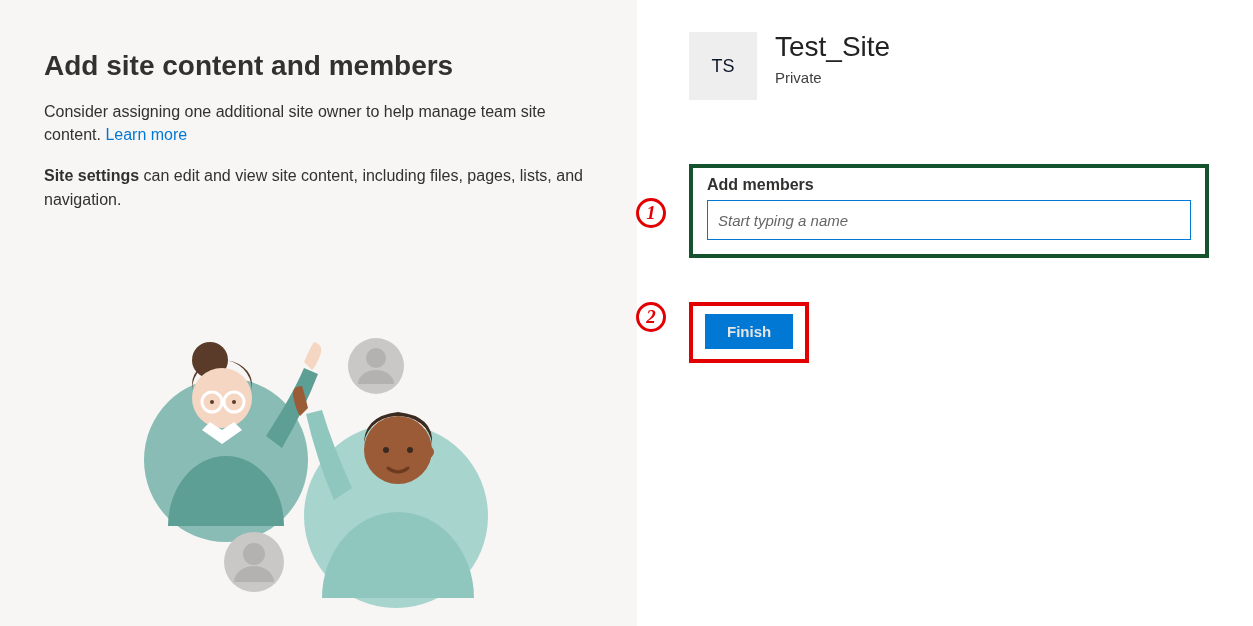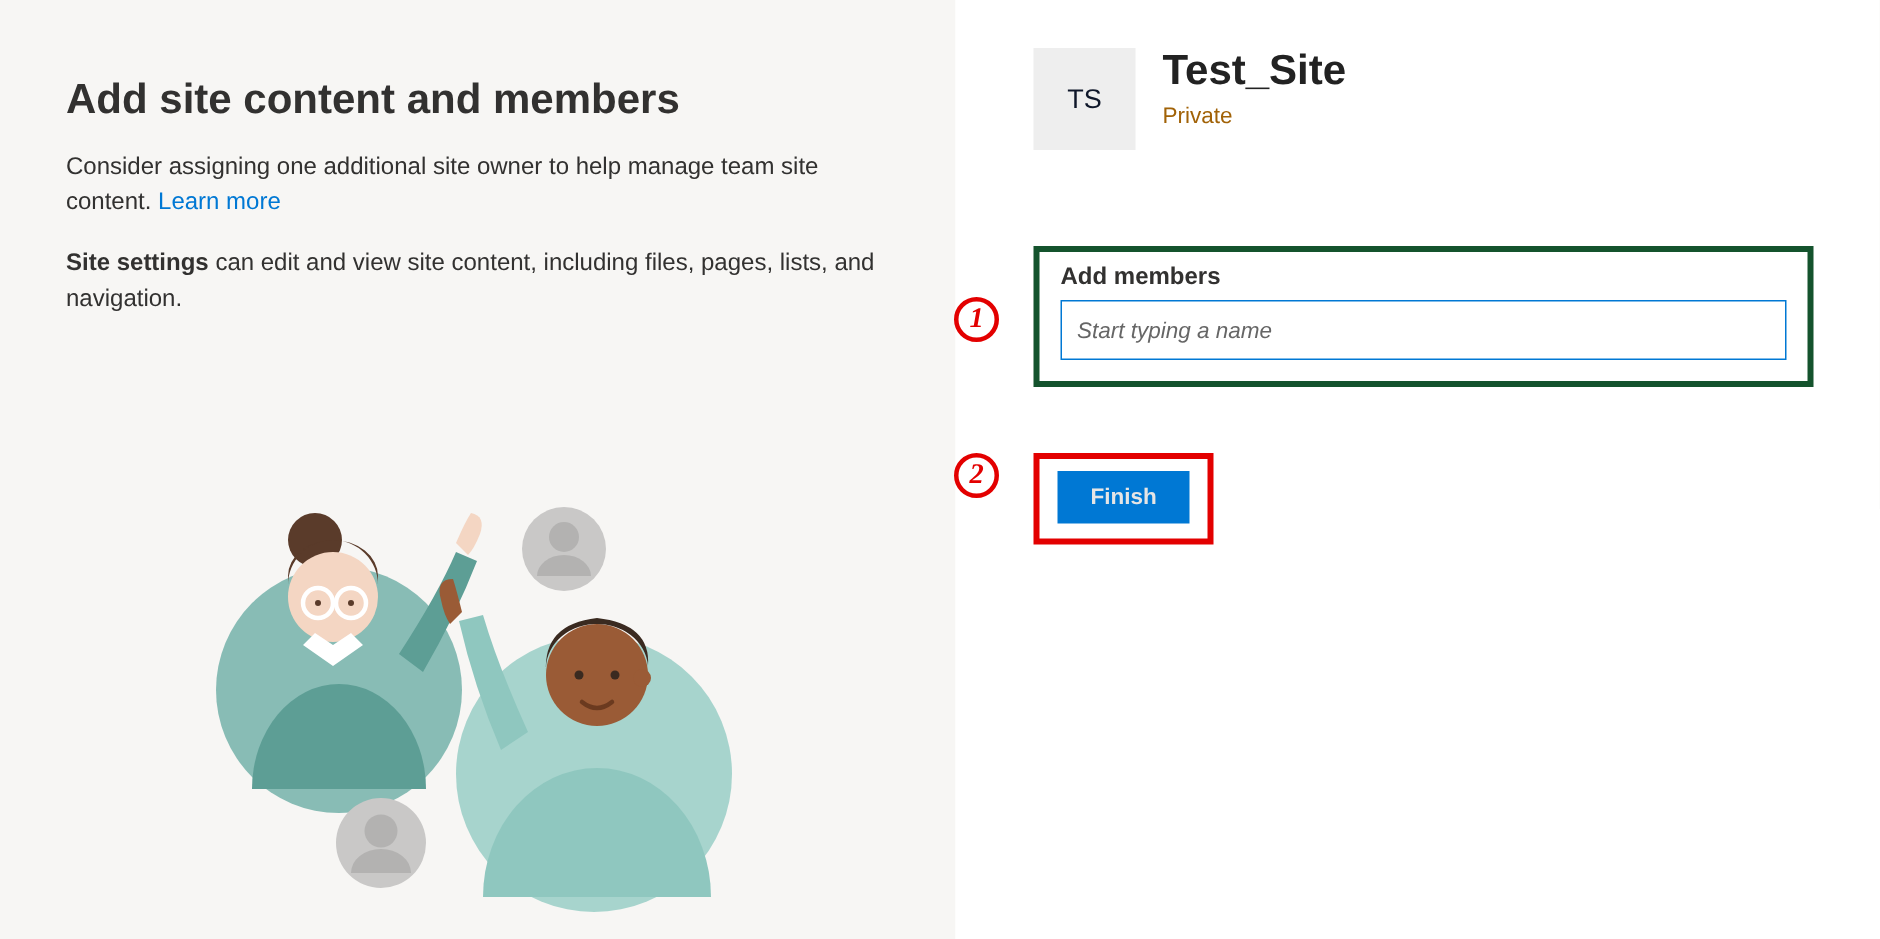--- a/index.html
+++ b/index.html
@@ -68,28 +68,28 @@
       font-size: 18px;
       color: #0f172a;
       font-weight: 400;
     }
     .site-info {
       display: flex;
       flex-direction: column;
     }
     .site-name {
       font-size: 28px;
-      font-weight: 700;
+      font-weight: 400;
       color: #222;
       line-height: 1.1;
       text-align: center;
     }
     .site-privacy {
       font-size: 15px;
-      color: #a16207;
+      color: #404040;
       margin-top: 6px;
     }
     .add-members-box {
       border: 4px solid #14532d;
       padding: 8px 14px 14px 14px;
       width: 520px;
     }
     .add-members-label {
       font-size: 16px;
       font-weight: 600;

